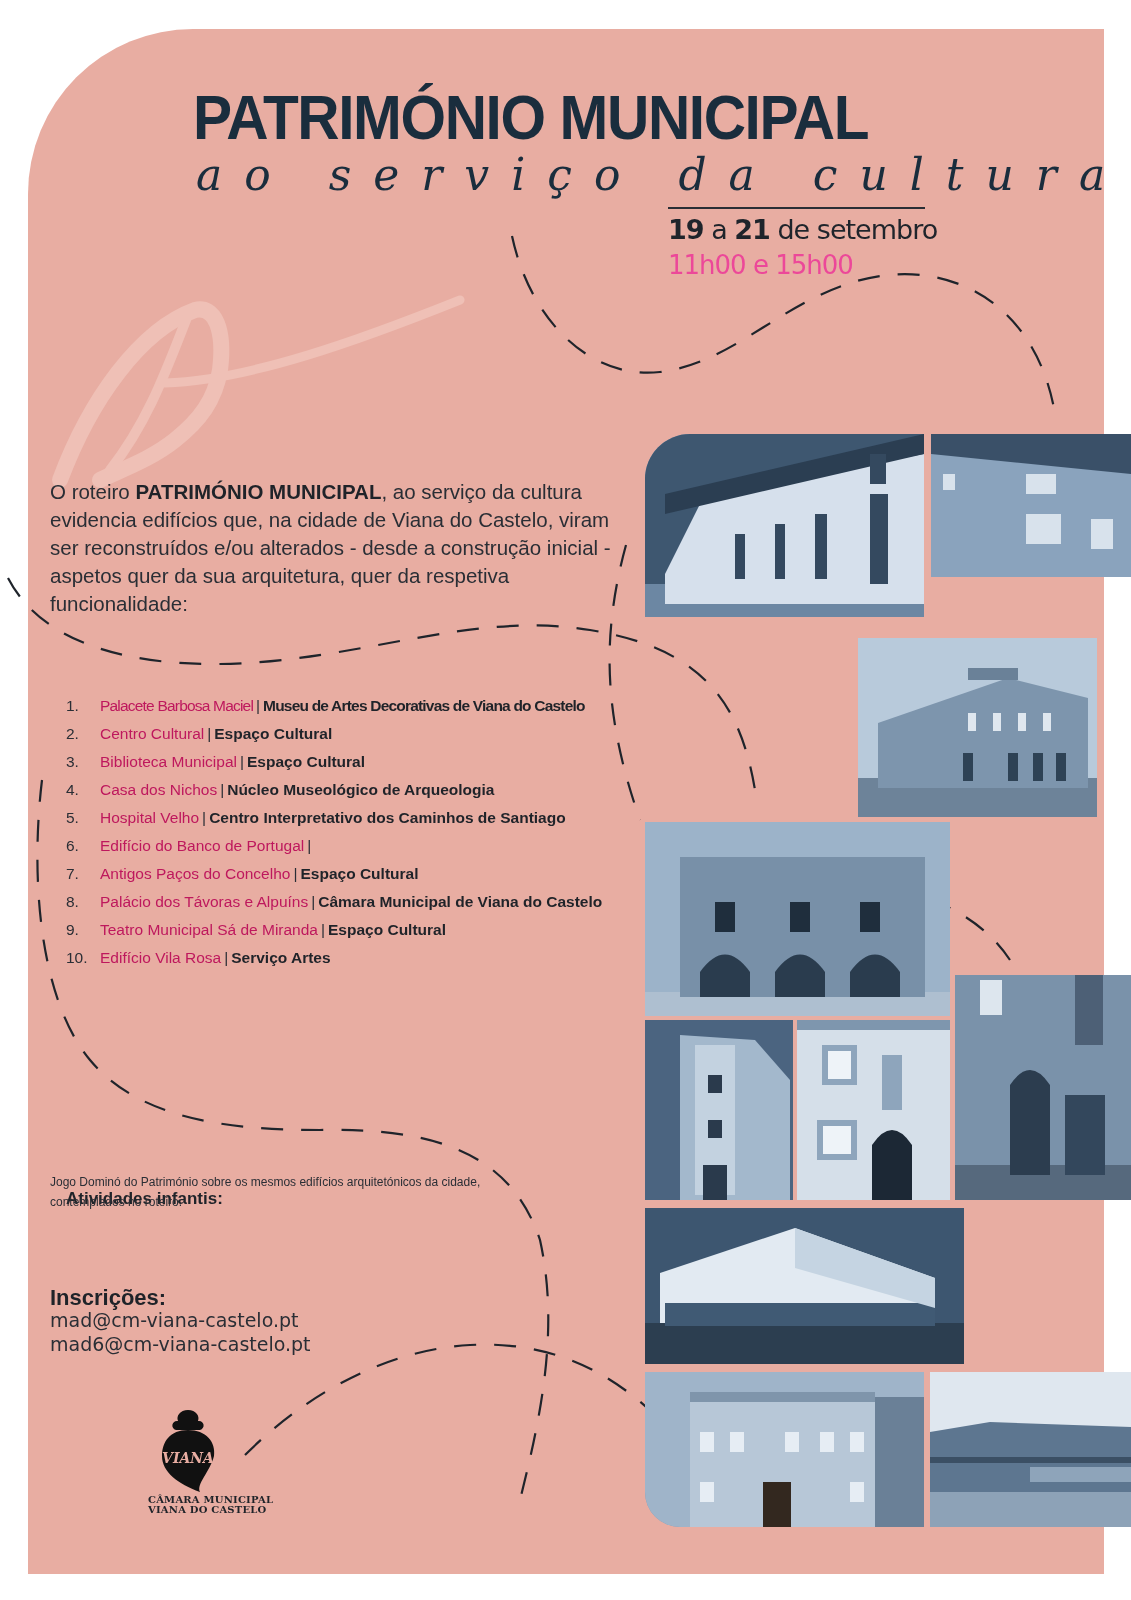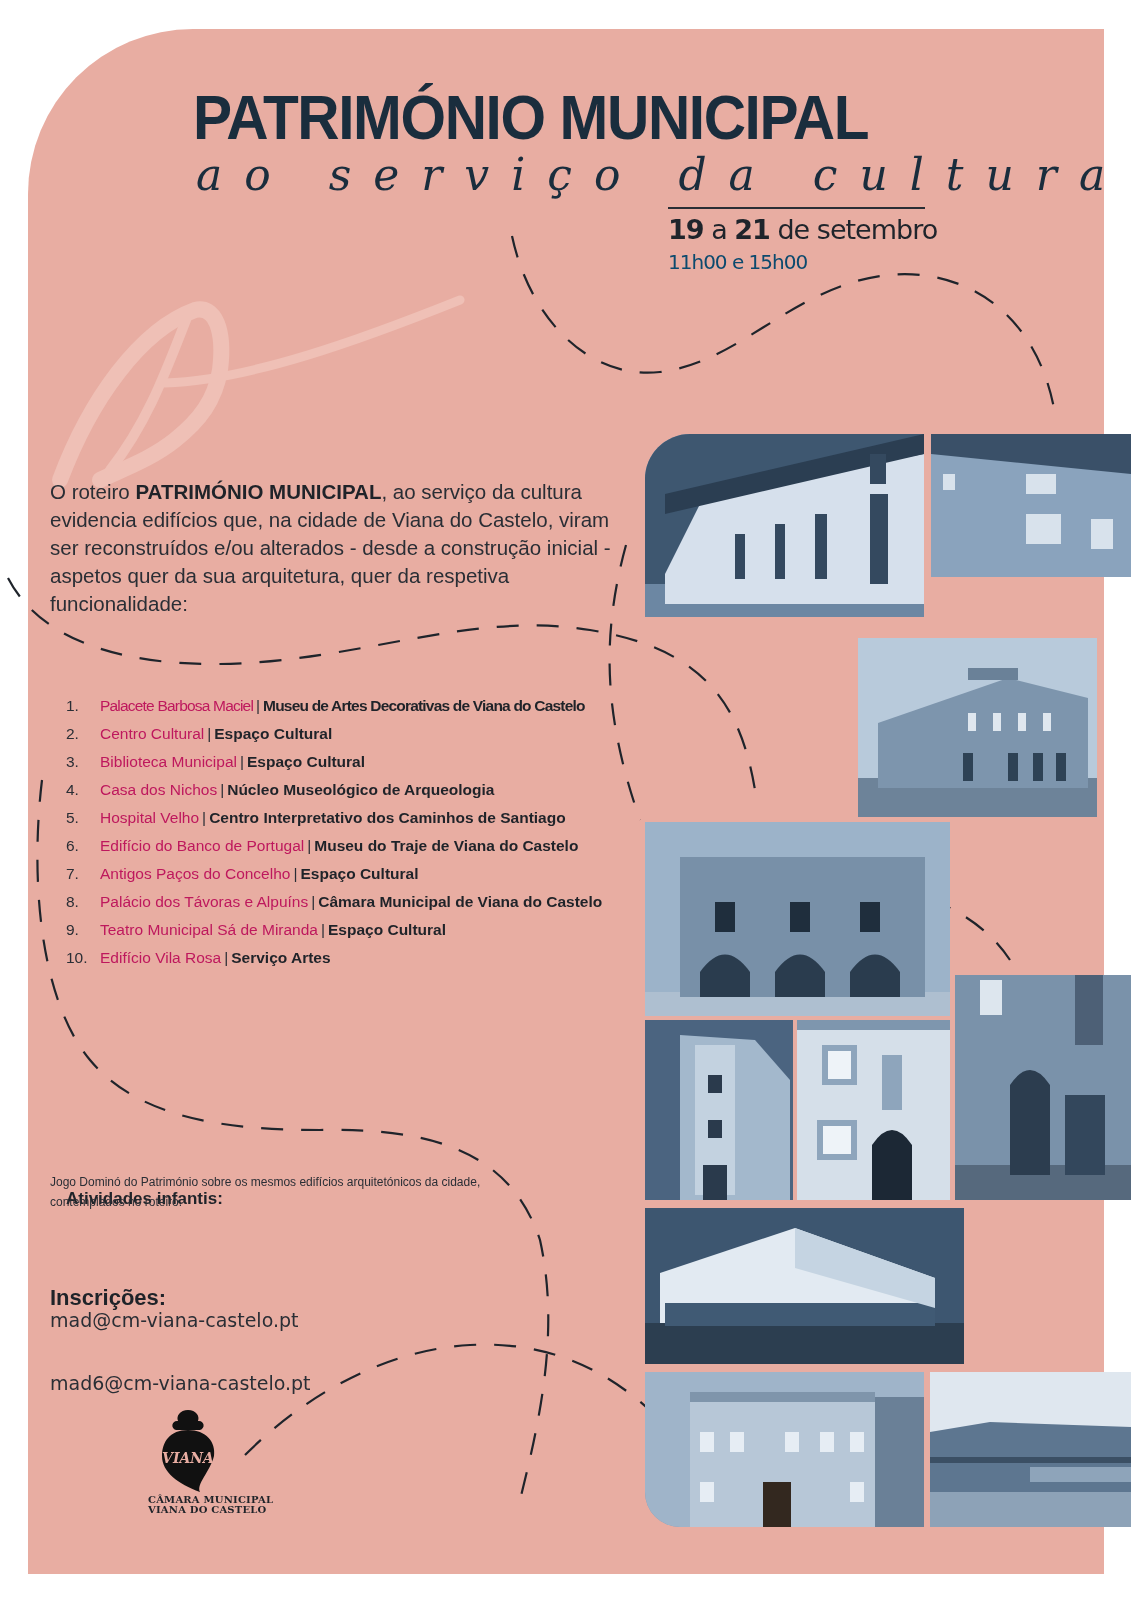--- a/index.html
+++ b/index.html
@@ -25,42 +25,42 @@
     font-size: 44px; letter-spacing: 22px; color: #1a2d3d; line-height: 1;
     white-space: nowrap; font-weight: 300;
   }
   .rule { position: absolute; left: 668px; top: 207px; width: 257px; height: 2px; background: #2a2e35; }
   .date {
     position: absolute; left: 668px; top: 214px; font-size: 27px; color: #1f242b;
     font-family: "DejaVu Sans", sans-serif; letter-spacing: -1px; white-space: nowrap;
   }
   .date b { font-weight: 700; }
   .time {
-    position: absolute; left: 668px; top: 250px; font-size: 20px; color: #0c4a6e;
+    position: absolute; left: 668px; top: 250px; font-size: 26px; color: #ec4899;
     font-family: "DejaVu Sans", sans-serif; letter-spacing: -1px; white-space: nowrap;
   }
 
   .intro {
     position: absolute; left: 50px; top: 470px; width: 570px;
     font-size: 20.5px; line-height: 28px; color: #2a2e35; margin-top: 8px;
   }
   .intro b { font-weight: 700; color: #1f2329; }
 
   .list { position: absolute; left: 66px; top: 694px; width: 560px; list-style: none; }
   .list li { height: 28px; font-size: 15.5px; line-height: 24px; white-space: nowrap; display: flex; }
   .list .num { width: 34px; color: #2a2e35; }
   .list .name { color: #be185d; }
   .list .sep { color: #2a2e35; padding: 0 3px; }
   .list .func { font-weight: 700; color: #1f2329; }
 
   .kids-h { position: absolute; left: 50px; top: 1189px; font-size: 17px; font-weight: 700; color: #1f2329; margin-left: 16px; }
   .kids-t { position: absolute; left: 50px; top: 1172px; width: 470px; font-size: 12px; line-height: 20px; color: #2a2e35; }
   .ins-h { position: absolute; left: 50px; top: 1285px; font-size: 22px; font-weight: 700; color: #1f2329; }
   .email { position: absolute; left: 50px; font-size: 19px; color: #2a2e35; font-family: "DejaVu Sans", sans-serif; }
-  .email.e1 { top: 1309px; } .email.e2 { top: 1372px; }
+  .email.e1 { top: 1309px; } .email.e2 { top: 1333px; }
 
   .logo { position: absolute; left: 148px; top: 1408px; width: 80px; height: 110px; text-align: center; }
   .logo svg { display: block; margin: 0 auto; }
   .logo .lbl { font-family: "DejaVu Serif", serif; font-size: 10px; font-weight: 700; color: #1f2329; line-height: 8px; letter-spacing: 0.2px; margin-top: 2px; white-space: nowrap; }
 
   .photo { position: absolute; overflow: hidden; background: #7f9ab5; }
   .photo svg { width: 100%; height: 100%; display: block; }
 </style>
 </head>
 <body>
@@ -125,21 +125,20 @@
   <li>
       <span class="num">5.</span>
       <span class="name">Hospital Velho</span>
       <span class="sep">|</span>
       <span class="func">Centro Interpretativo dos Caminhos de Santiago</span>
     </li>
   <li>
       <span class="num">6.</span>
       <span class="name">Edifício do Banco de Portugal</span>
       <span class="sep">|</span>
-      <span class="func">Museu do Traje de Viana do Castelo</span>
     </li>
   <li>
       <span class="num">7.</span>
       <span class="name">Antigos Paços do Concelho</span>
       <span class="sep">|</span>
       <span class="func">Espaço Cultural</span>
     </li>
   <li>
       <span class="num">8.</span>
       <span class="name">Palácio dos Távoras e Alpuíns</span>

